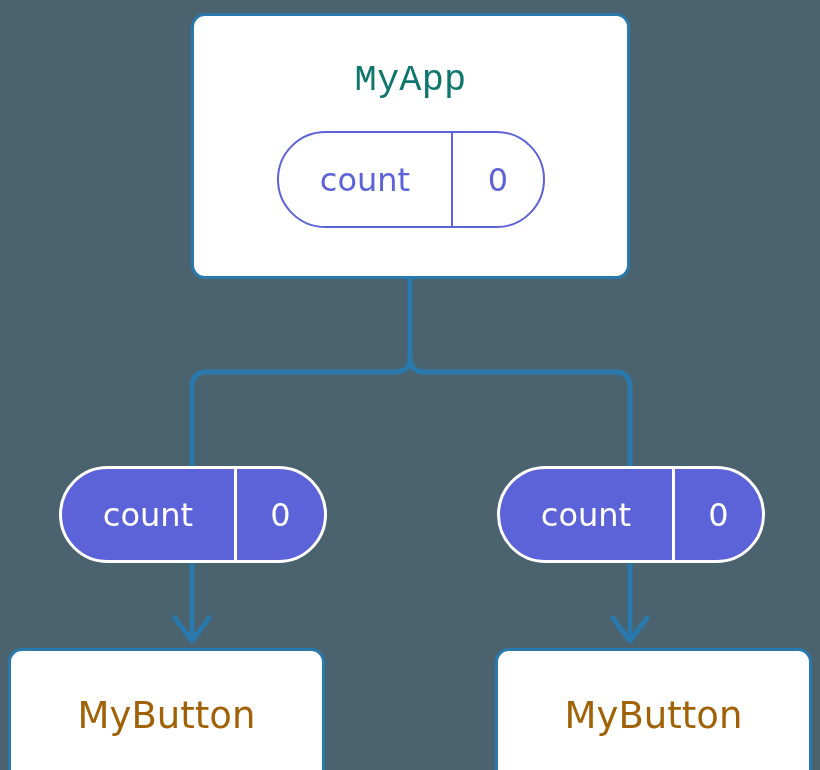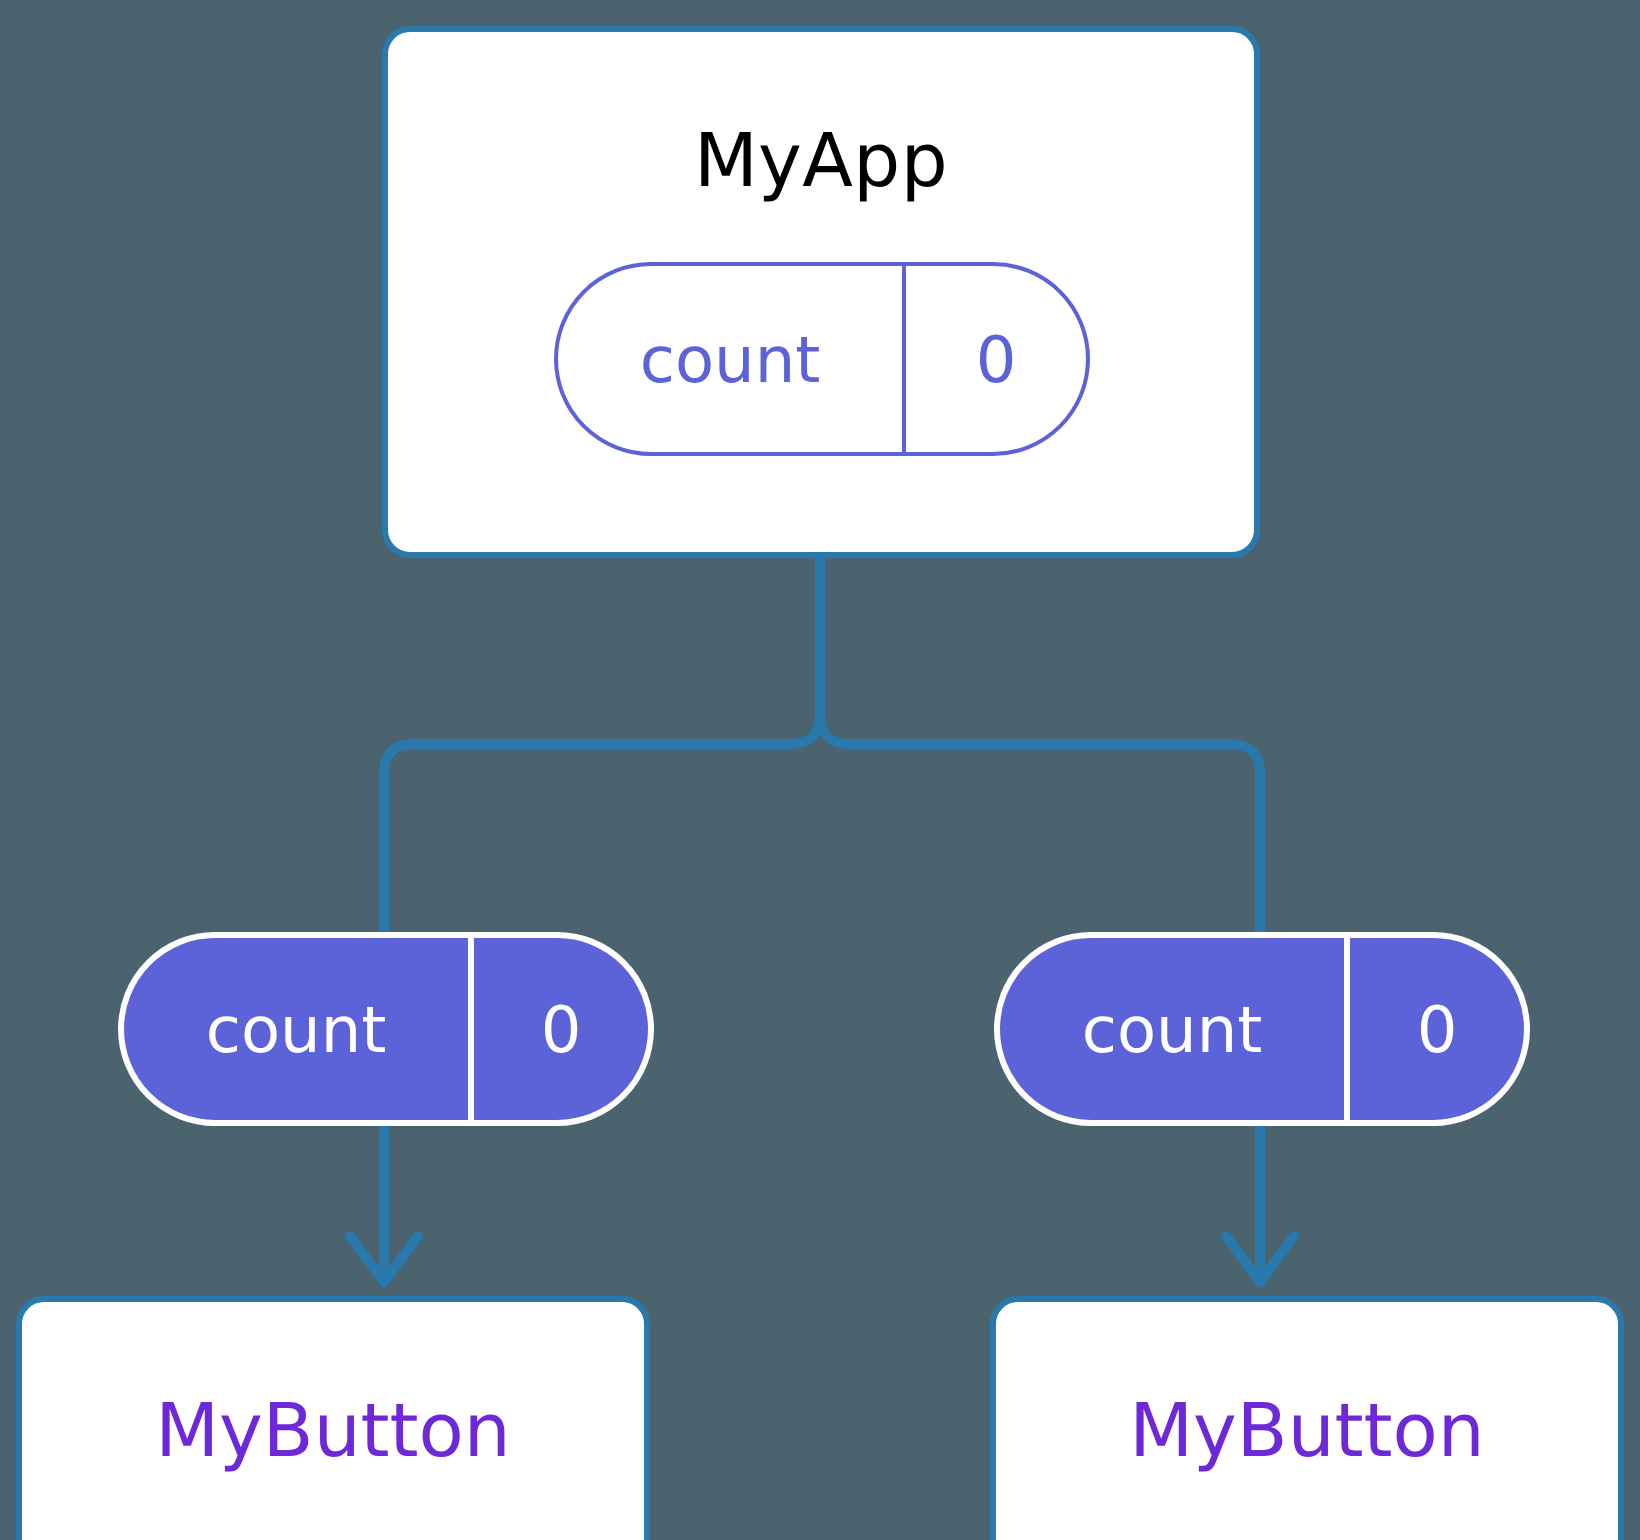--- a/index.html
+++ b/index.html
@@ -35,35 +35,36 @@
   }
   .comp-box.root {
     left: 191px;
     top: 13px;
     width: 439px;
     height: 266px;
     align-items: flex-start;
     justify-content: center;
   }
   .comp-title {
-    color: #000000;
+    color: #0f766e;
     font-size: 37px;
     letter-spacing: 0.2px;
     line-height: 1;
     margin-top: 46px;
     white-space: nowrap;
+    font-family: Liberation Mono, monospace;
   }
   .comp-box.leaf {
     width: 317px;
     height: 140px;
   }
   .comp-box.leaf.left  { left: 8px;   top: 648px; }
   .comp-box.leaf.right { left: 495px; top: 648px; }
   .leaf-title {
-    color: #6d28d9;
+    color: #a16207;
     font-size: 37px;
     line-height: 1;
     white-space: nowrap;
     margin-top: -6px;
   }
   
   .pill {
     position: absolute;
     box-sizing: border-box;
     display: flex;

